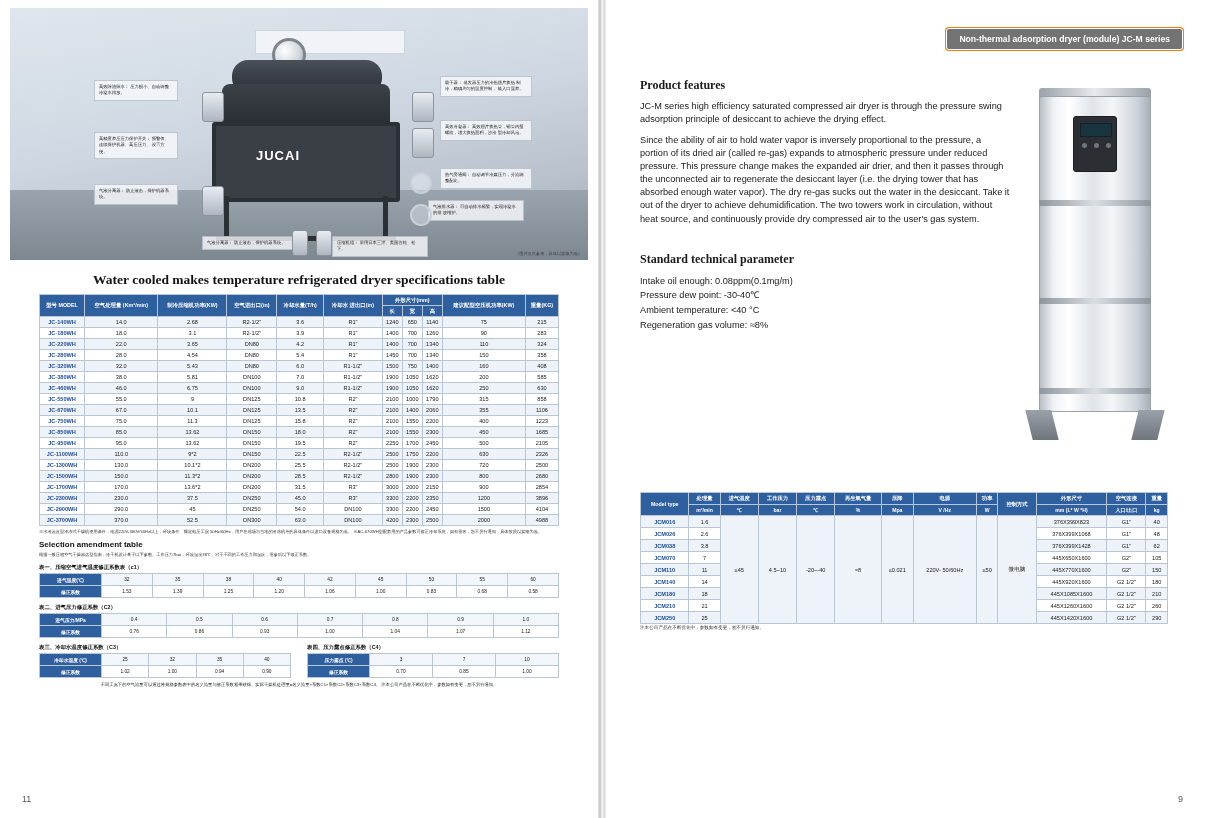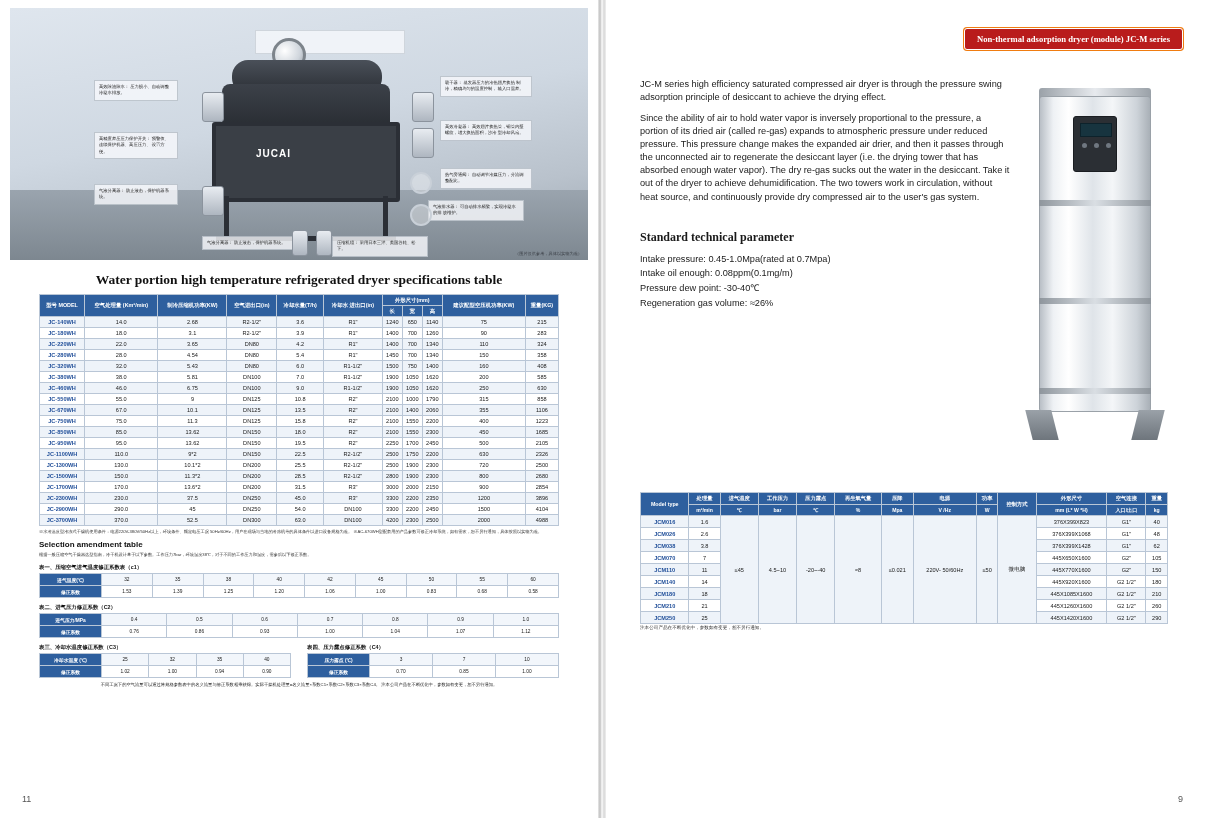--- a/index.html
+++ b/index.html
@@ -46,21 +46,21 @@
     background:linear-gradient(to bottom,#4a5059,#2a2e34);
     border-radius:16px;
   }
   .m-gauge {
     position:absolute; left:66px; top:2px; width:34px; height:34px;
     border-radius:50%; background:radial-gradient(circle at 35% 35%,#fff,#cfd5dc 60%,#8e959c);
     border:3px solid #7d848b;
   }
   .m-logo {
     position:absolute; left:50px; top:112px; color:#fff;
-    font-size:10px; font-weight:bold; letter-spacing:1px;
+    font-size:13px; font-weight:bold; letter-spacing:1px;
   }
   .m-legs {
     position:absolute; left:10px; top:160px; width:180px; height:44px;
   }
   .m-legs:before, .m-legs:after {
     content:""; position:absolute; top:0; width:5px; height:44px; background:#2b2f36;
   }
   .m-legs:before { left:8px; }
   .m-legs:after { right:8px; }
   .m-base {
@@ -139,24 +139,24 @@
   .pagenum-l {
     position:absolute; left:22px; bottom:14px; font-size:9px; color:#555;
   }
   .pagenum-r {
     position:absolute; right:22px; bottom:14px; font-size:9px; color:#555;
   }
 
   
   .ribbon {
     position:absolute; right:22px; top:28px;
-    background:#b91c1c; color:#fff; font-weight:bold;
+    background:#737373; color:#fff; font-weight:bold;
     font-size:8.6px; padding:5px 12px; border-radius:3px;
     border:1px solid #fff; box-shadow:0 0 0 1px #f07c10;
-    font-family:Liberation Serif, serif;
+    font-family:Liberation Sans, sans-serif;
   }
   .rp-body { position:absolute; left:34px; top:78px; width:370px; }
   .rp-h {
     font-family:"Liberation Serif", serif; font-weight:bold; font-size:12px;
     margin:0 0 7px 0;
   }
   .rp-p {
     font-size:9.2px; line-height:1.42; margin:0 0 8px 0; text-align:left;
   }
   .rp-h2 {
@@ -269,21 +269,21 @@
       <div class="cal-icon" style="left:402px; top:84px;"></div>
       <div class="cal-icon" style="left:402px; top:120px;"></div>
       <div class="cal-ring" style="left:400px; top:164px;"></div>
       <div class="cal-ring" style="left:400px; top:196px;"></div>
       <div class="cal-icon" style="left:282px; top:222px; width:16px; height:26px;"></div>
       <div class="cal-icon" style="left:306px; top:222px; width:16px; height:26px;"></div>
 
       <div class="hero-note">（图片仅供参考，具体以实物为准）</div>
     </div>
 
-    <div class="lp-title">Water portion high temperature refrigerated dryer specifications table</div>
+    <div class="lp-title">Water cooled makes temperature refrigerated dryer specifications table</div>
 
     <table class="spec">
       <thead>
         <tr>
           <th rowspan="2">型号 MODEL</th>
           <th rowspan="2">空气处理量
 (Km³/min)</th>
           <th rowspan="2">制冷压缩机功率(KW)</th>
           <th rowspan="2">空气进出口(in)</th>
           <th rowspan="2">冷却水量(T/h)</th>
@@ -662,28 +662,29 @@
     <div class="pagenum-l">11</div>
   </div>
 
   <div class="gutter"></div>
 
   <div class="page page-right">
 
     <div class="ribbon">Non-thermal adsorption dryer (module) JC-M series</div>
 
     <div class="rp-body">
+      <div class="rp-h">Product features</div>
       <p class="rp-p">JC-M series high efficiency saturated compressed air dryer is through the pressure swing adsorption principle of desiccant to achieve the drying effect.</p>
       <p class="rp-p">Since the ability of air to hold water vapor is inversely proportional to the pressure, a portion of its dried air (called re-gas) expands to atmospheric pressure under reduced pressure. This pressure change makes the expanded air drier, and then it passes through the unconnected air to regenerate the desiccant layer (i.e. the drying tower that has absorbed enough water vapor). The dry re-gas sucks out the water in the desiccant. Take it out of the dryer to achieve dehumidification. The two towers work in circulation, without heat source, and continuously provide dry compressed air to the user's gas system.</p>
 
       <div class="rp-h2">Standard technical parameter</div>
-      <div class="rp-li">Intake pressure: 0.45-1.0Mpa(rated at 0.7Mpa)</div>
       <div class="rp-li">Intake oil enough: 0.08ppm(0.1mg/m)</div>
       <div class="rp-li">Pressure dew point: -30-40℃</div>
-      <div class="rp-li">Regeneration gas volume: ≈26%</div>
+      <div class="rp-li">Ambient temperature: &lt;40 °C</div>
+      <div class="rp-li">Regeneration gas volume: ≈8%</div>
     </div>
 
     <div class="prod-photo">
       <div class="pp-cap"></div>
       <div class="pp-body"></div>
       <div class="pp-band" style="top:112px;"></div>
       <div class="pp-band" style="top:210px;"></div>
       <div class="pp-band" style="top:300px;"></div>
       <div class="pp-panel">
         <div class="pp-screen"></div>

